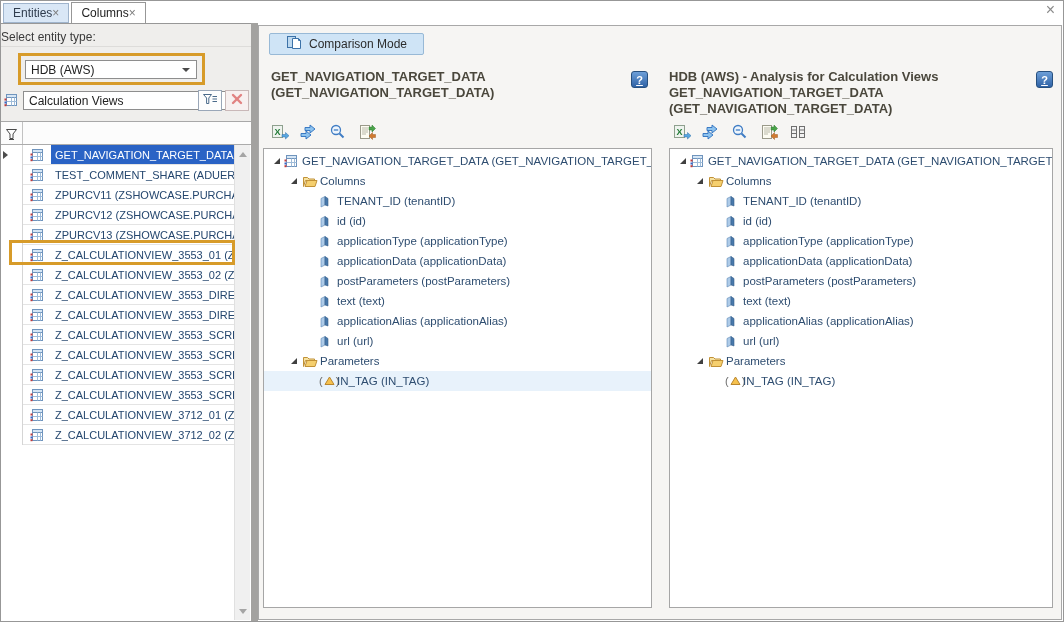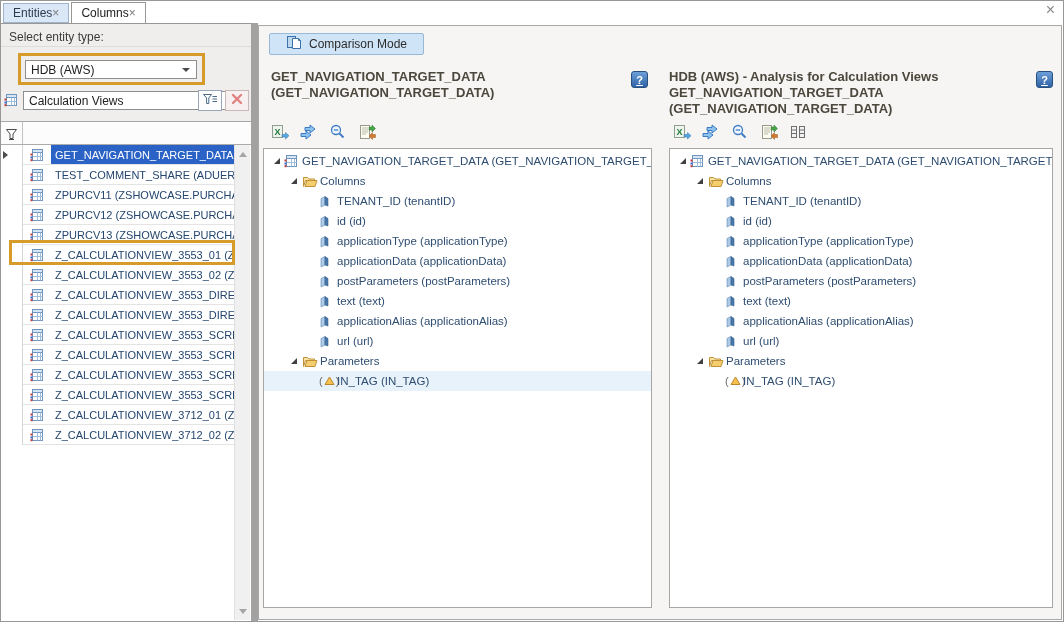--- a/index.html
+++ b/index.html
@@ -9,21 +9,21 @@
 
   
   #tab-strip { position:absolute; left:1px; top:1px; right:1px; height:22px; background:#fff; display:flex; align-items:flex-end; padding-left:2px; z-index:5; }
   .tab { display:inline-flex; align-items:center; height:20px; padding:0 9px; background:#d9e7f6; border:1px solid #9fb4cc; font-size:12px; color:#2f3c4d; margin-right:2px; position:relative; }
   .tab.active { background:#fff; border-color:#979797; height:22px; margin-bottom:-1px; z-index:6; color:#222; }
   .tab-close { font-size:12px; color:#7c7c7c; }
   #win-close { position:absolute; top:1px; right:9px; font-size:16px; color:#8a8a8a; z-index:7; line-height:18px; }
 
   
   #left-panel { position:absolute; left:1px; top:23px; width:250px; bottom:1px; background:#efeeec; border-top:1px solid #979797; }
-  .lp-title { position:absolute; left:8px; top:6px; font-size:12px; color:#3b3b3b; }
+  .lp-title { position:absolute; left:0; top:6px; font-size:12px; color:#3b3b3b; }
   .lp-divider { position:absolute; left:0; top:22px; right:0; border-top:1px solid #dddcda; }
   .hl-box { position:absolute; border:3px solid #d79b29; z-index:4; pointer-events:none; }
   #hl-entity-type { left:17px; top:29px; width:187px; height:32px; }
   .combo { position:absolute; background:#fff; border:1px solid #8e8e8e; display:flex; align-items:center; font-size:12px; color:#222; padding-left:5px; }
   #combo-system { left:24px; top:36px; width:172px; height:19px; }
   #combo-type { left:22px; top:67px; width:204px; height:19px; }
   .combo-arrow { margin-left:auto; margin-right:6px; width:0; height:0; border-left:4px solid transparent; border-right:4px solid transparent; border-top:4px solid #4a4a4a; }
   #cv-inline { position:absolute; left:3px; top:69px; }
   #filter-btn { position:absolute; left:197px; top:66px; width:24px; height:21px; background:#fdfdfd; border:1px solid #9aa7b8; display:flex; align-items:center; justify-content:center; }
   #clear-btn { position:absolute; left:224px; top:66px; width:24px; height:21px; background:#f7f0f0; border:1px solid #c9b8b8; display:flex; align-items:center; justify-content:center; }

